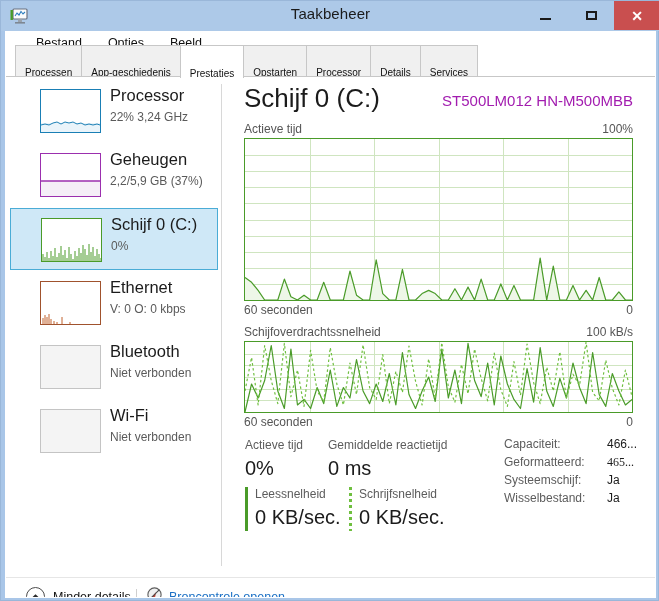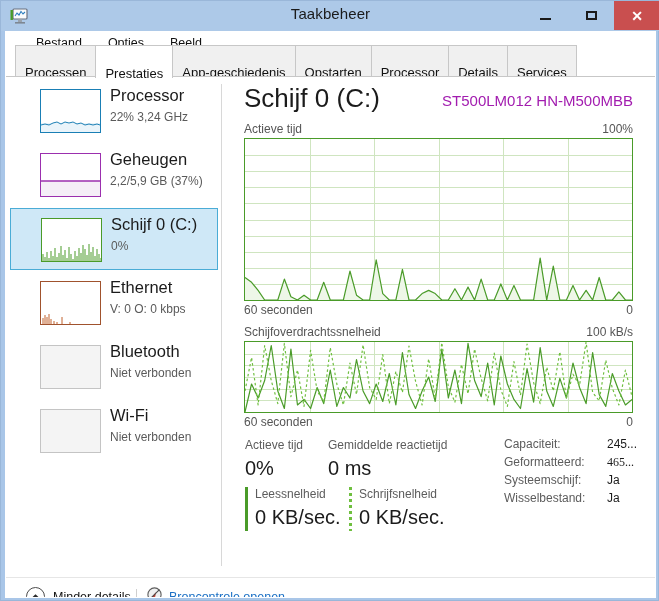--- a/index.html
+++ b/index.html
@@ -111,21 +111,21 @@
     width: 651px; height: 24px;
   }
   #tab-row {
     position: absolute;
     left: 9px; top: 0;
     display: flex;
     align-items: flex-end;
     height: 24px;
   }
   .tab {
-    font-size: 13px;
+    font-size: 10px;
     color: #111;
     background: #f0f0f0;
     border: 1px solid #c7c7c7;
     border-bottom: none;
     height: 21px;
     line-height: 21px;
     padding: 16px 9px;
     margin-right: -1px;
     box-sizing: border-box;
     position: relative;
@@ -365,22 +365,22 @@
     <div id="menubar">
       <div class="menu-item">Bestand</div>
       <div class="menu-item">Opties</div>
       <div class="menu-item">Beeld</div>
     </div>
 
     <div id="tab-underline"></div>
     <div id="tabstrip">
       <div id="tab-row">
         <div class="tab">Processen</div>
+        <div class="tab">App-geschiedenis</div>
         <div class="tab active">Prestaties</div>
-        <div class="tab">App-geschiedenis</div>
         <div class="tab">Opstarten</div>
         <div class="tab">Processor</div>
         <div class="tab">Details</div>
         <div class="tab">Services</div>
       </div>
     </div>
 
     <div id="content-pane">
 
       <div id="sidebar">
@@ -545,21 +545,21 @@
 
         <div class="rw-bar solid" style="left:23px; top:409px;"></div>
         <div class="stat-cap" style="left:33px; top:409px;">Leessnelheid</div>
         <div class="stat-val" style="left:33px; top:428px;">0 KB/sec.</div>
 
         <div class="rw-bar dotted" style="left:127px; top:409px;"></div>
         <div class="stat-cap" style="left:137px; top:409px;">Schrijfsnelheid</div>
         <div class="stat-val" style="left:137px; top:428px;">0 KB/sec.</div>
 
         <div class="info-key" style="left:282px; top:359px;">Capaciteit:</div>
-        <div class="info-val" style="left:385px; top:359px;">245...</div>
+        <div class="info-val" style="left:385px; top:359px;">466...</div>
 
         <div class="info-key" style="left:282px; top:377px;">Geformatteerd:</div>
         <div class="info-val" style="left:385px; top:377px;font-family:Liberation Serif, serif;">465...</div>
 
         <div class="info-key" style="left:282px; top:395px;">Systeemschijf:</div>
         <div class="info-val" style="left:385px; top:395px;">Ja</div>
 
         <div class="info-key" style="left:282px; top:413px;">Wisselbestand:</div>
         <div class="info-val" style="left:385px; top:413px;">Ja</div>
 

